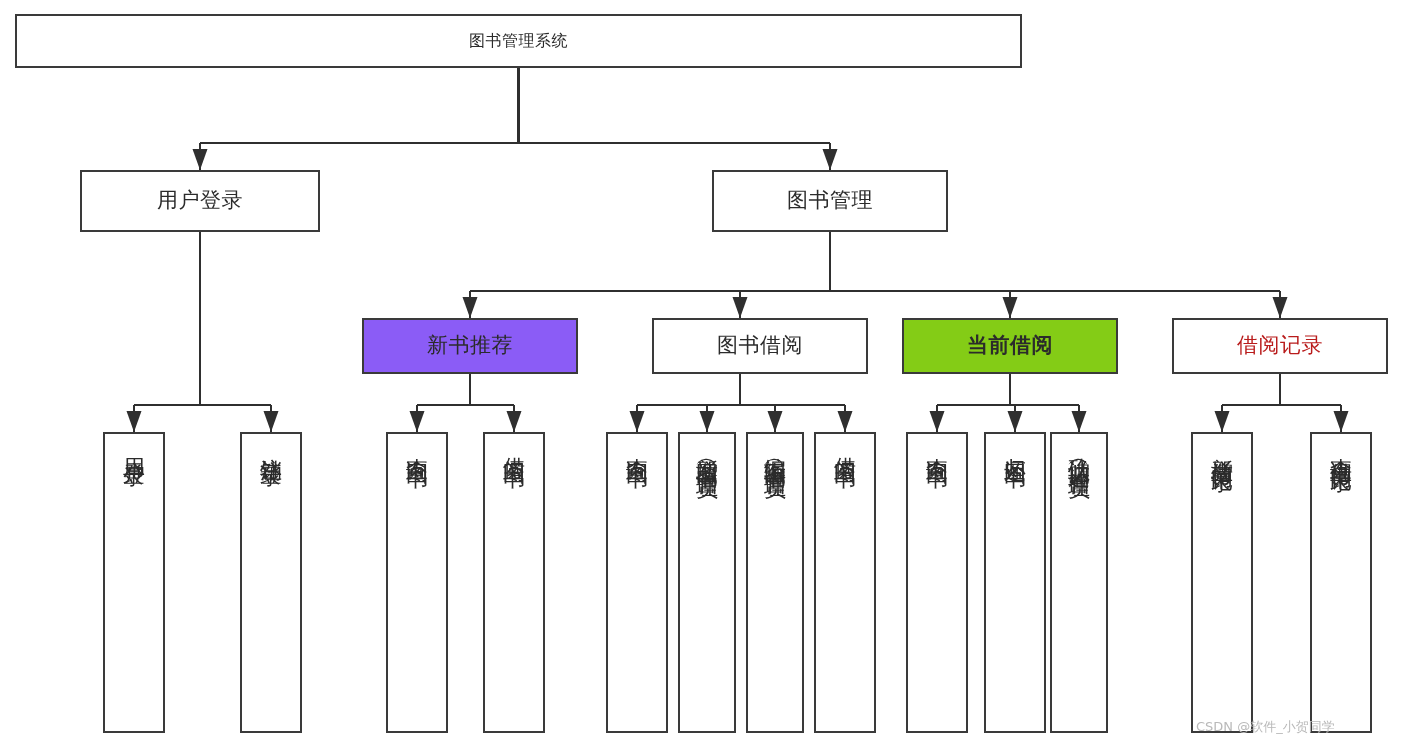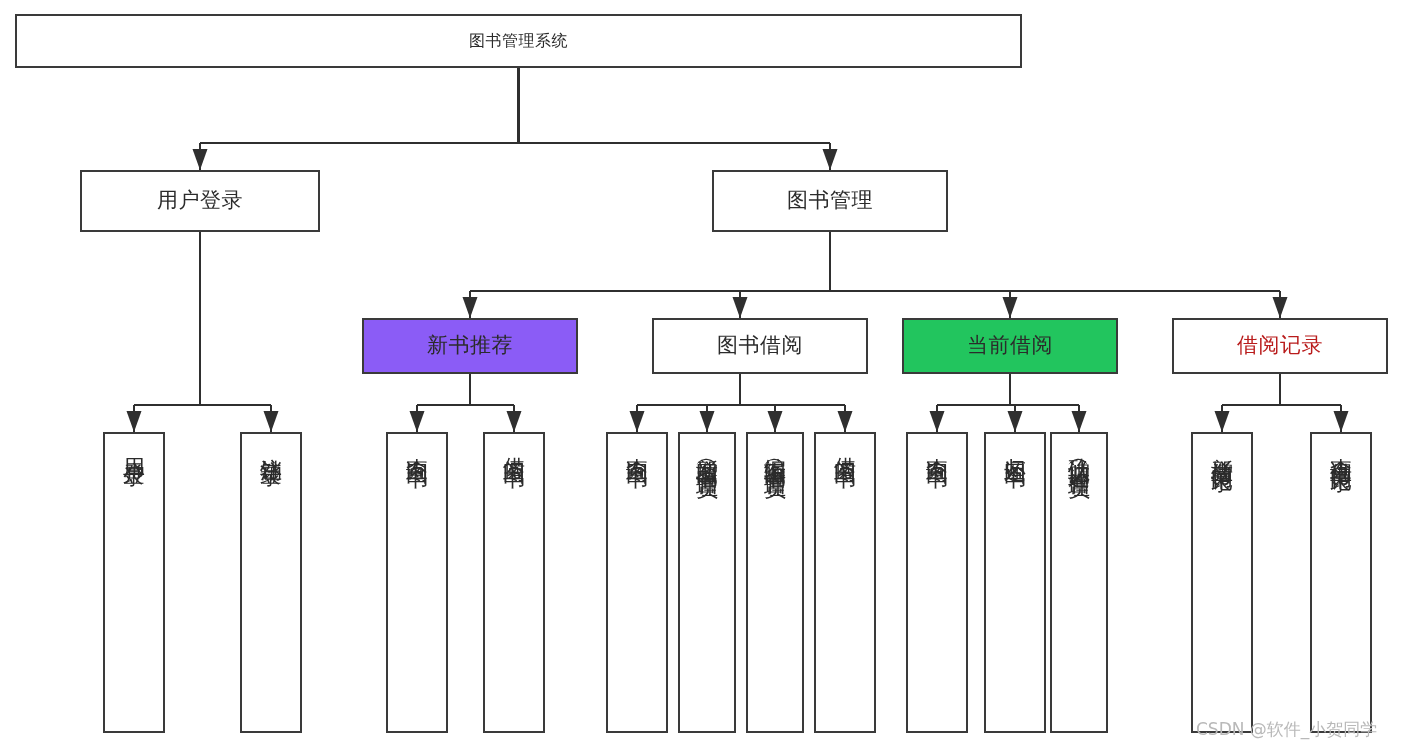--- a/index.html
+++ b/index.html
@@ -61,21 +61,21 @@
   .node.vert .label {
     writing-mode: vertical-rl;
     text-orientation: upright;
     font-size: 22px;
     line-height: 1.0;
     letter-spacing: 3px;
     white-space: nowrap;
   }
   .watermark {
     position: absolute;
-    font-size: 17px;
+    font-size: 13px;
     color: #b9b9b9;
     white-space: nowrap;
     z-index: 3;
     font-family: "DejaVu Sans", "Liberation Sans", sans-serif;
   }
 </style>
 </head>
 <body>
 
 <div id="canvas">
@@ -142,21 +142,21 @@
       </div>
       <div class="node horiz" style="left: 712px; top: 170px; width: 236px; height: 62px; border-color: rgb(58, 58, 58); background: rgb(255, 255, 255);">
         <span class="label" style="color: rgb(43, 43, 43);">图书管理</span>
       </div>
       <div class="node horiz" style="left: 362px; top: 318px; width: 216px; height: 56px; border-color: rgb(58, 58, 58); background: #8b5cf6;">
         <span class="label" style="color: rgb(43, 43, 43);">新书推荐</span>
       </div>
       <div class="node horiz" style="left: 652px; top: 318px; width: 216px; height: 56px; border-color: rgb(58, 58, 58); background: rgb(255, 255, 255);">
         <span class="label" style="color: rgb(43, 43, 43);">图书借阅</span>
       </div>
-      <div class="node horiz" style="left: 902px; top: 318px; width: 216px; height: 56px; border-color: rgb(58, 58, 58); background: #22c55e;">
+      <div class="node horiz" style="left: 902px; top: 318px; width: 216px; height: 56px; border-color: rgb(58, 58, 58); background: #84cc16; font-weight: bold;">
         <span class="label" style="color: rgb(43, 43, 43);">当前借阅</span>
       </div>
       <div class="node horiz" style="left: 1172px; top: 318px; width: 216px; height: 56px; border-color: rgb(58, 58, 58); background: rgb(255, 255, 255);">
         <span class="label" style="color: #b91c1c;">借阅记录</span>
       </div>
       <div class="node vert" style="left: 103px; top: 432px; width: 62px; height: 301px; border-color: rgb(58, 58, 58); background: rgb(255, 255, 255);">
         <span class="label" style="color: rgb(43, 43, 43);">用户登录</span>
       </div>
       <div class="node vert" style="left: 240px; top: 432px; width: 62px; height: 301px; border-color: rgb(58, 58, 58); background: rgb(255, 255, 255);">
         <span class="label" style="color: rgb(43, 43, 43);">注销登录</span>

